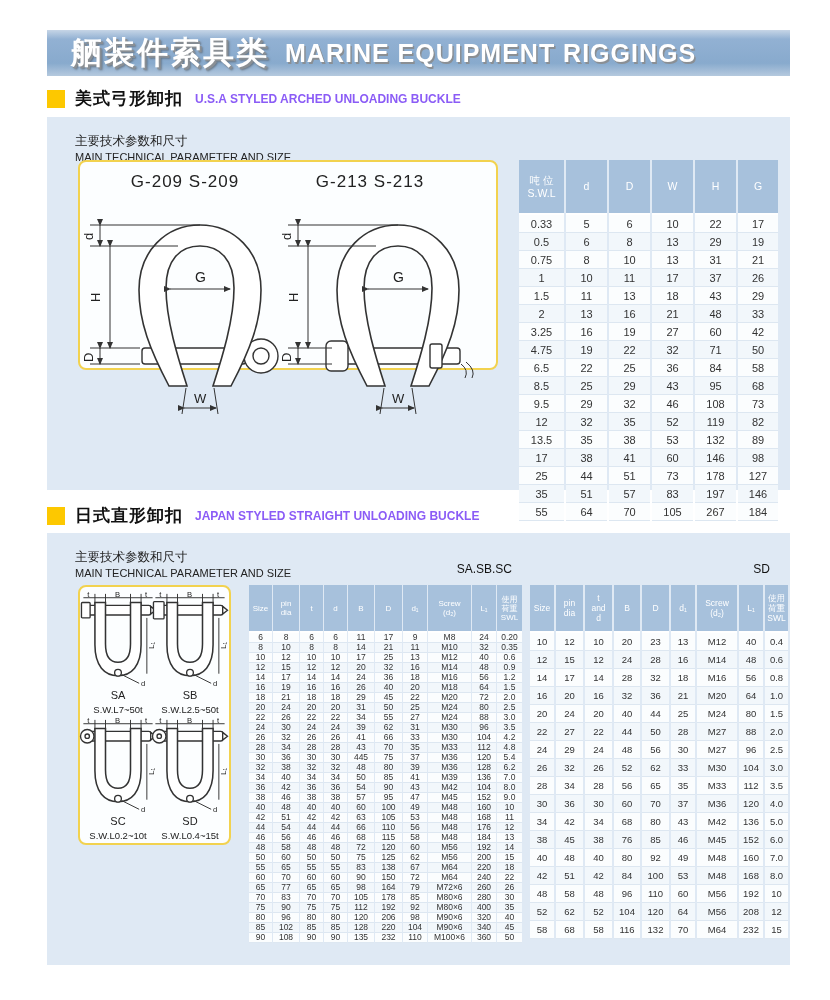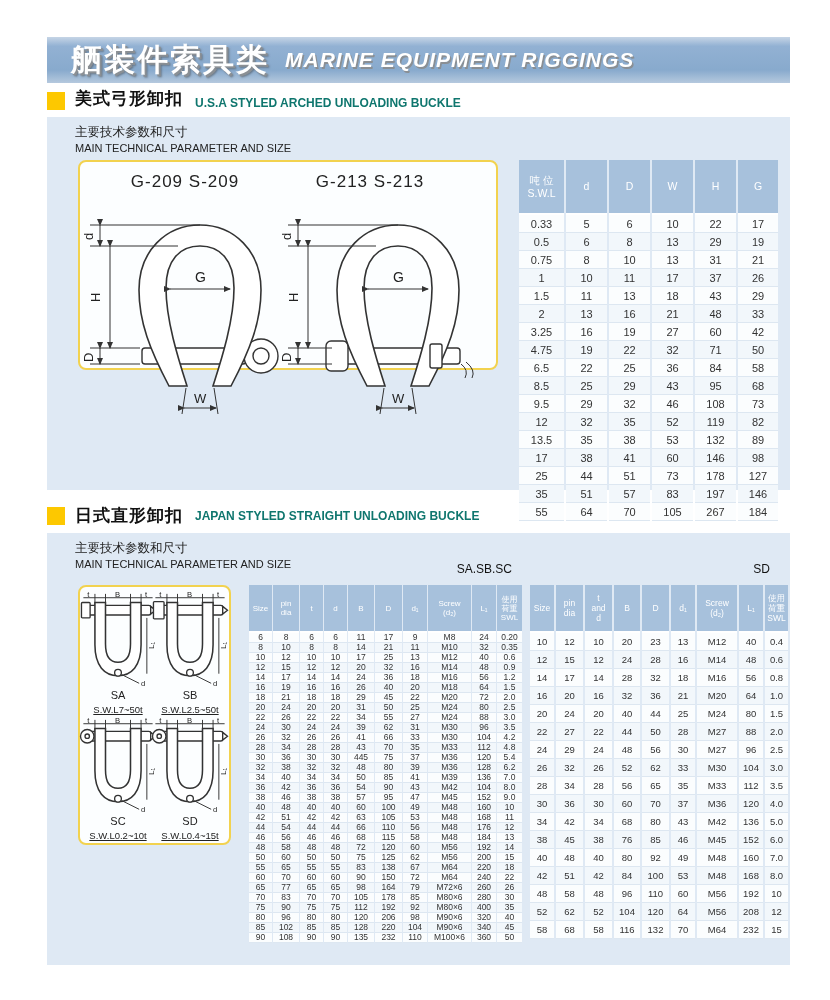--- a/index.html
+++ b/index.html
@@ -1,60 +1,60 @@
 <!DOCTYPE html>
 <html><head>
 <meta charset="utf-8">
 <style>
   html,body{margin:0;padding:0;background:#fff;}
   body{width:830px;height:1000px;font-family:"Liberation Sans","DejaVu Sans",sans-serif;color:#222;}
   .page{position:relative;width:830px;height:1000px;overflow:hidden;background:#fff;}
 
   
-  .banner{position:absolute;left:47px;top:37px;width:743px;height:46px;
+  .banner{position:absolute;left:47px;top:30px;width:743px;height:46px;
     background:linear-gradient(180deg,#c6d5e6 0%,#92b1d3 20%,#88aacd 72%,#b5c9de 100%);
     display:flex;align-items:center;padding-left:24px;box-sizing:border-box;gap:16px;}
   .banner .zh{font-size:31px;font-weight:bold;color:#fff;letter-spacing:2px;
     text-shadow:2px 2px 0 #8a8f94,3px 3px 2px rgba(70,75,80,.55);}
-  .banner .en{font-size:21px;font-weight:bold;color:#fff;letter-spacing:1px;
-    text-shadow:1.5px 1.5px 0 #8a8f94;font-style:italic;}
+  .banner .en{font-size:25px;font-weight:bold;color:#fff;letter-spacing:1px;
+    text-shadow:1.5px 1.5px 0 #8a8f94;}
 
   
   .sec-head{position:absolute;left:47px;display:flex;align-items:center;gap:10px;}
   .bullet{width:18px;height:18px;background:#fdc800;flex:0 0 auto;}
   .sec-head .zh{font-size:17px;font-weight:bold;color:#111;letter-spacing:1px;}
-  .sec-head .en{font-size:12px;font-weight:bold;color:#0f766e;margin-left:2px;}
+  .sec-head .en{font-size:12px;font-weight:bold;color:#8b5cf6;margin-left:2px;}
 
   
   .panel{position:absolute;left:47px;width:743px;background:#dfe9f4;}
   #panel1{top:117px;height:373px;}
   #panel2{top:533px;height:432px;}
 
-  .params{position:absolute;left:28px;top:7px;line-height:16px;}
+  .params{position:absolute;left:28px;top:16px;line-height:16px;}
   .params .zh{font-size:12.5px;color:#222;}
   .params .en{font-size:11px;color:#222;}
 
   
   .diagbox{position:absolute;background:#fcfeff;border:2px solid #f2d24f;border-radius:8px;box-sizing:border-box;}
   #diagbox1{left:31px;top:43px;width:420px;height:210px;}
   #diagbox2{left:31px;top:52px;width:153px;height:260px;}
 
   .dlabel{position:absolute;top:10px;font-size:17px;color:#222;letter-spacing:1px;text-align:center;width:200px;}
   #dlabel1{left:5px;}
   #dlabel2{left:190px;}
   .shackle-svg{position:absolute;top:28px;}
   #shackle1{left:2px;}
   #shackle2{left:200px;}
 
   
   .minigrid{position:absolute;left:2px;top:4px;width:145px;display:flex;flex-wrap:wrap;}
   .minicell{width:72px;height:126px;display:flex;flex-direction:column;align-items:center;}
   .minicell svg{flex:0 0 auto;}
   .minicap{font-size:11px;color:#222;margin-top:-2px;}
-  .miniswl{font-size:9.5px;color:#222;margin-top:3px;white-space:nowrap;text-decoration:underline;}
+  .miniswl{font-size:9.5px;color:#222;margin-top:3px;white-space:nowrap;}
 
   
   .tbl{border-collapse:separate;table-layout:fixed;background:transparent;}
   .tbl th{background:#a7c1dc;color:#fff;font-weight:normal;text-align:center;vertical-align:middle;
     white-space:pre-line;border-bottom:2px solid #fff;}
   .tbl td{background:#fbfdfe;color:#333;text-align:center;border-bottom:1px solid #dde7f1;}
   .tbl tbody tr:nth-child(even) td{background:#f2f7fb;}
 
   #table1-wrap{position:absolute;left:470px;top:43px;width:249px;}
   #table1{width:249px;border-spacing:2px 0;}
@@ -83,21 +83,21 @@
 </head>
 <body>
 
 <div class="page">
 
   <div class="banner">
     <span class="zh">舾装件索具类</span>
     <span class="en">MARINE EQUIPMENT RIGGINGS</span>
   </div>
 
-  <div class="sec-head" style="top:87px;align-items:flex-end;">
+  <div class="sec-head" style="top:87px;">
     <span class="bullet"></span>
     <span class="zh">美式弓形卸扣</span>
     <span class="en">U.S.A STYLED ARCHED UNLOADING BUCKLE</span>
   </div>
 
   <div class="panel" id="panel1">
     <div class="params">
       <div class="zh">主要技术参数和尺寸</div>
       <div class="en">MAIN TECHNICAL PARAMETER AND SIZE</div>
     </div>

